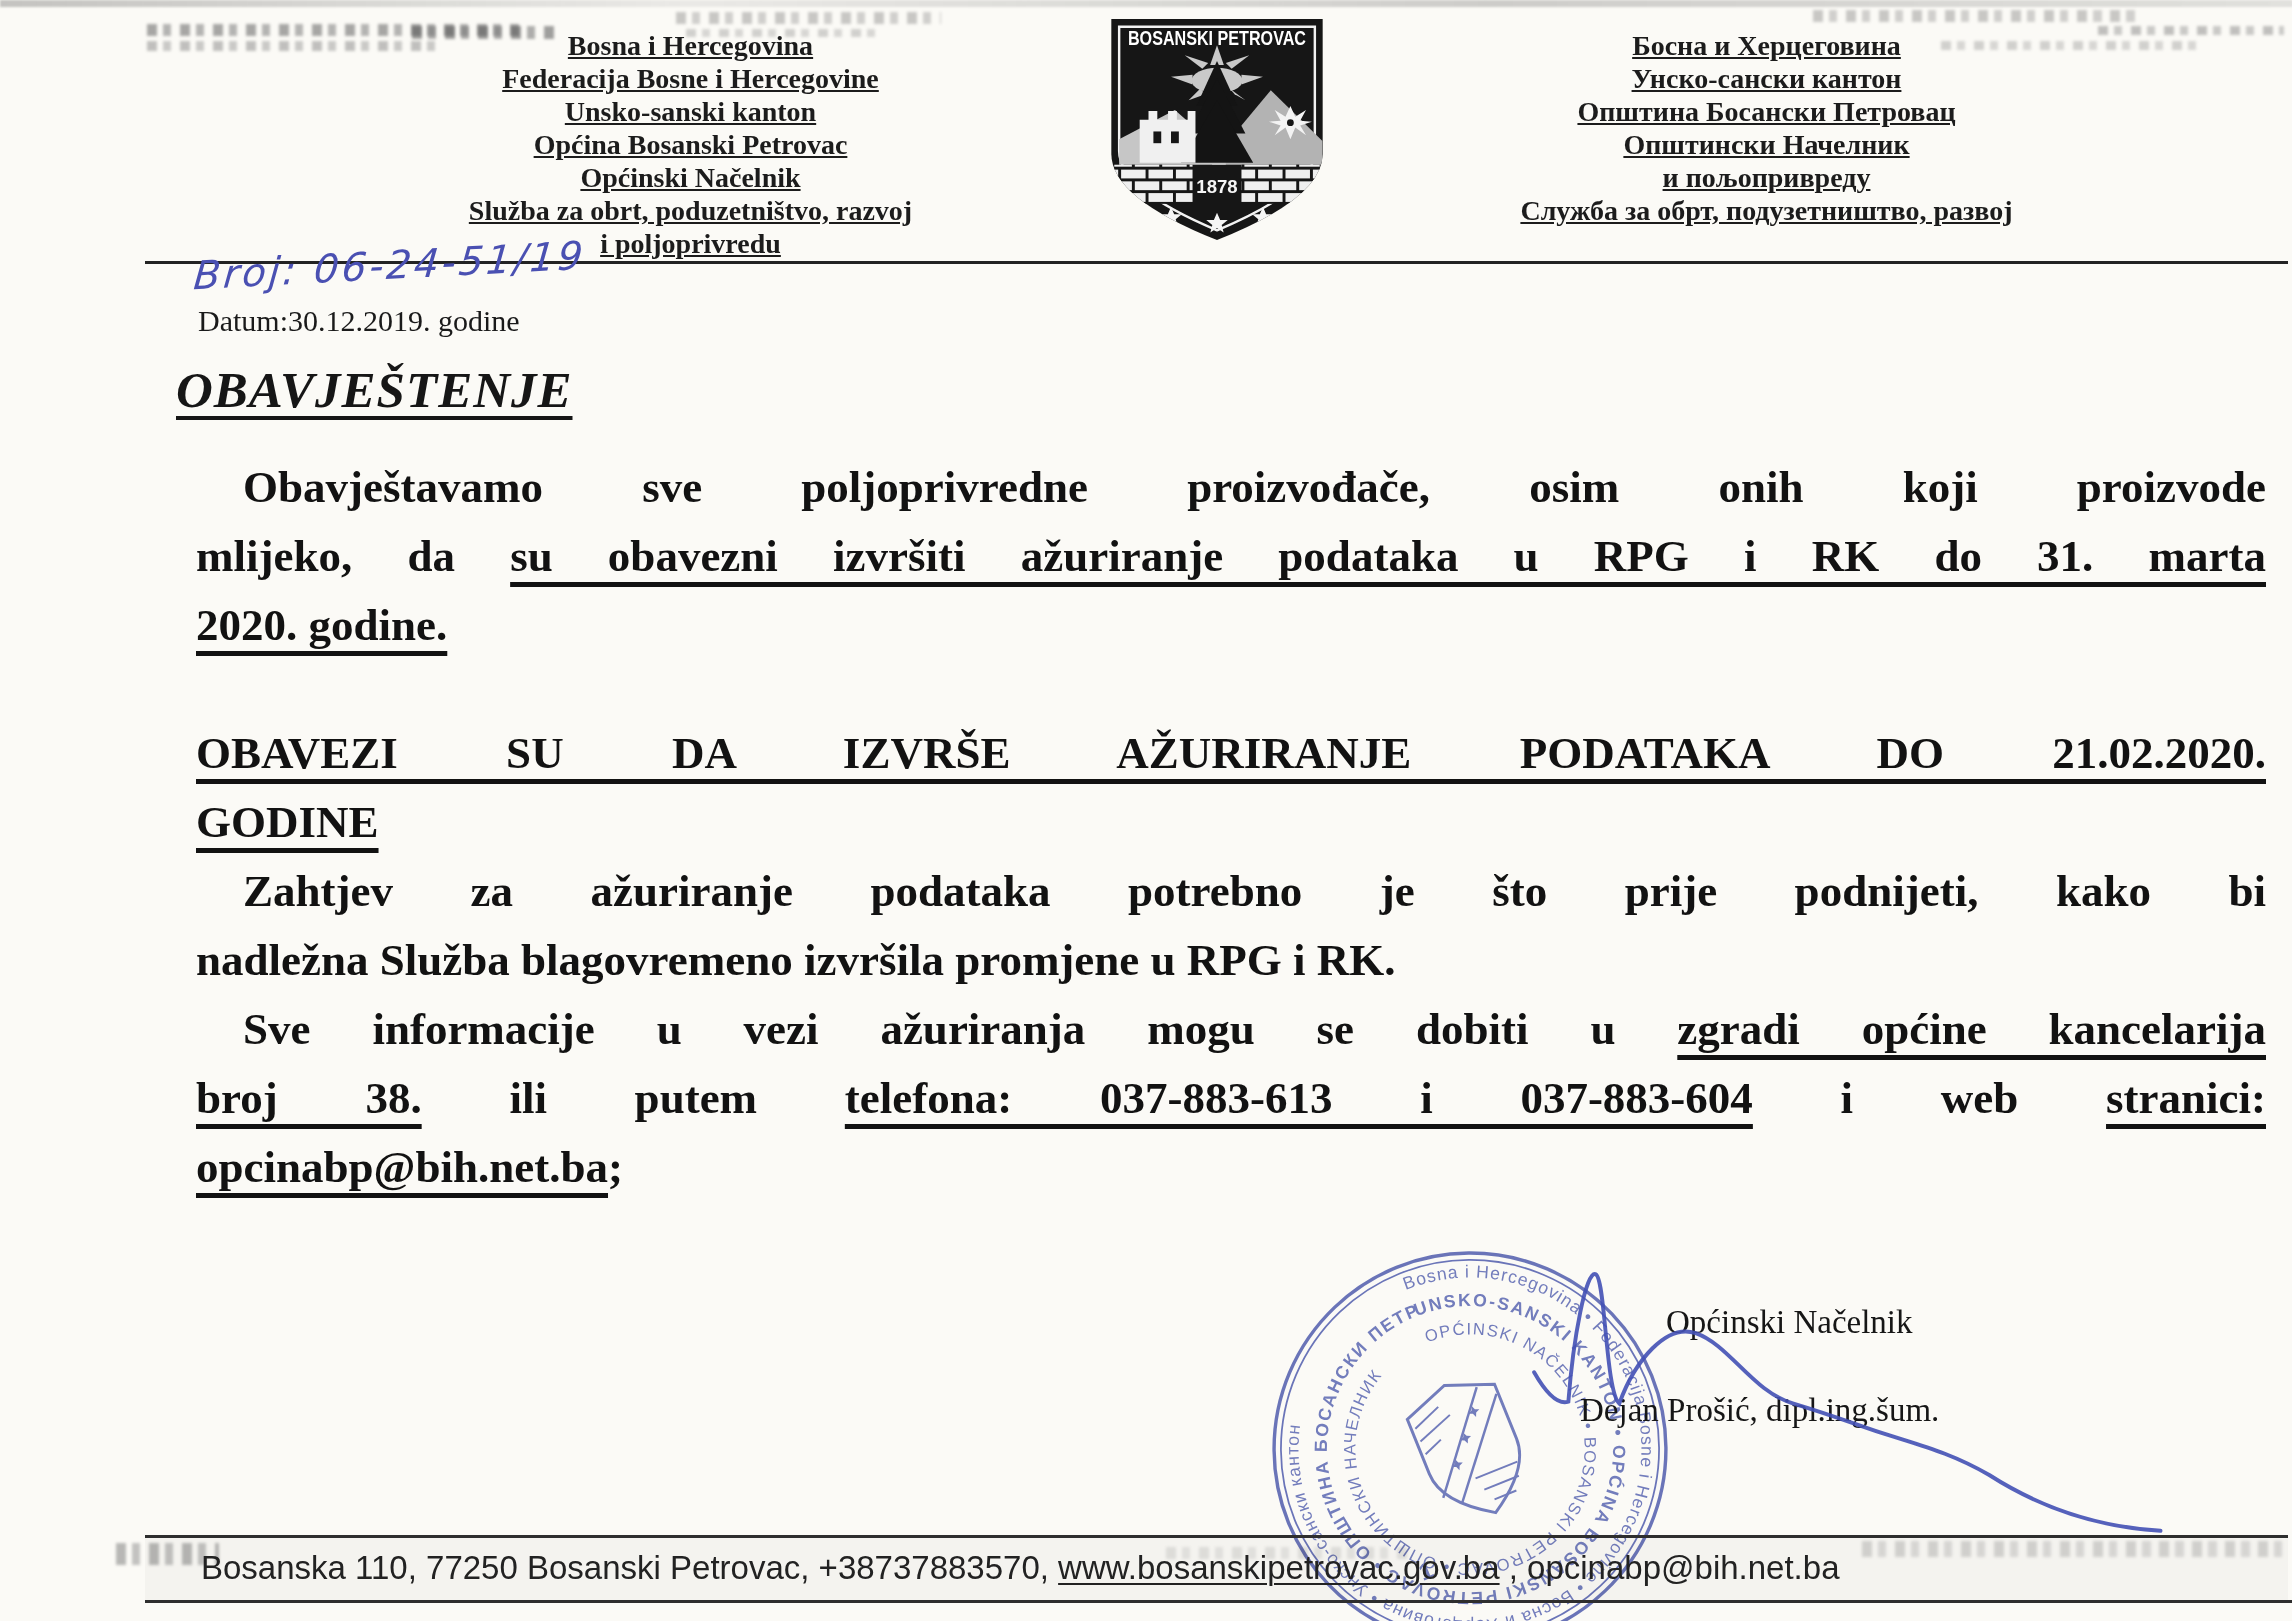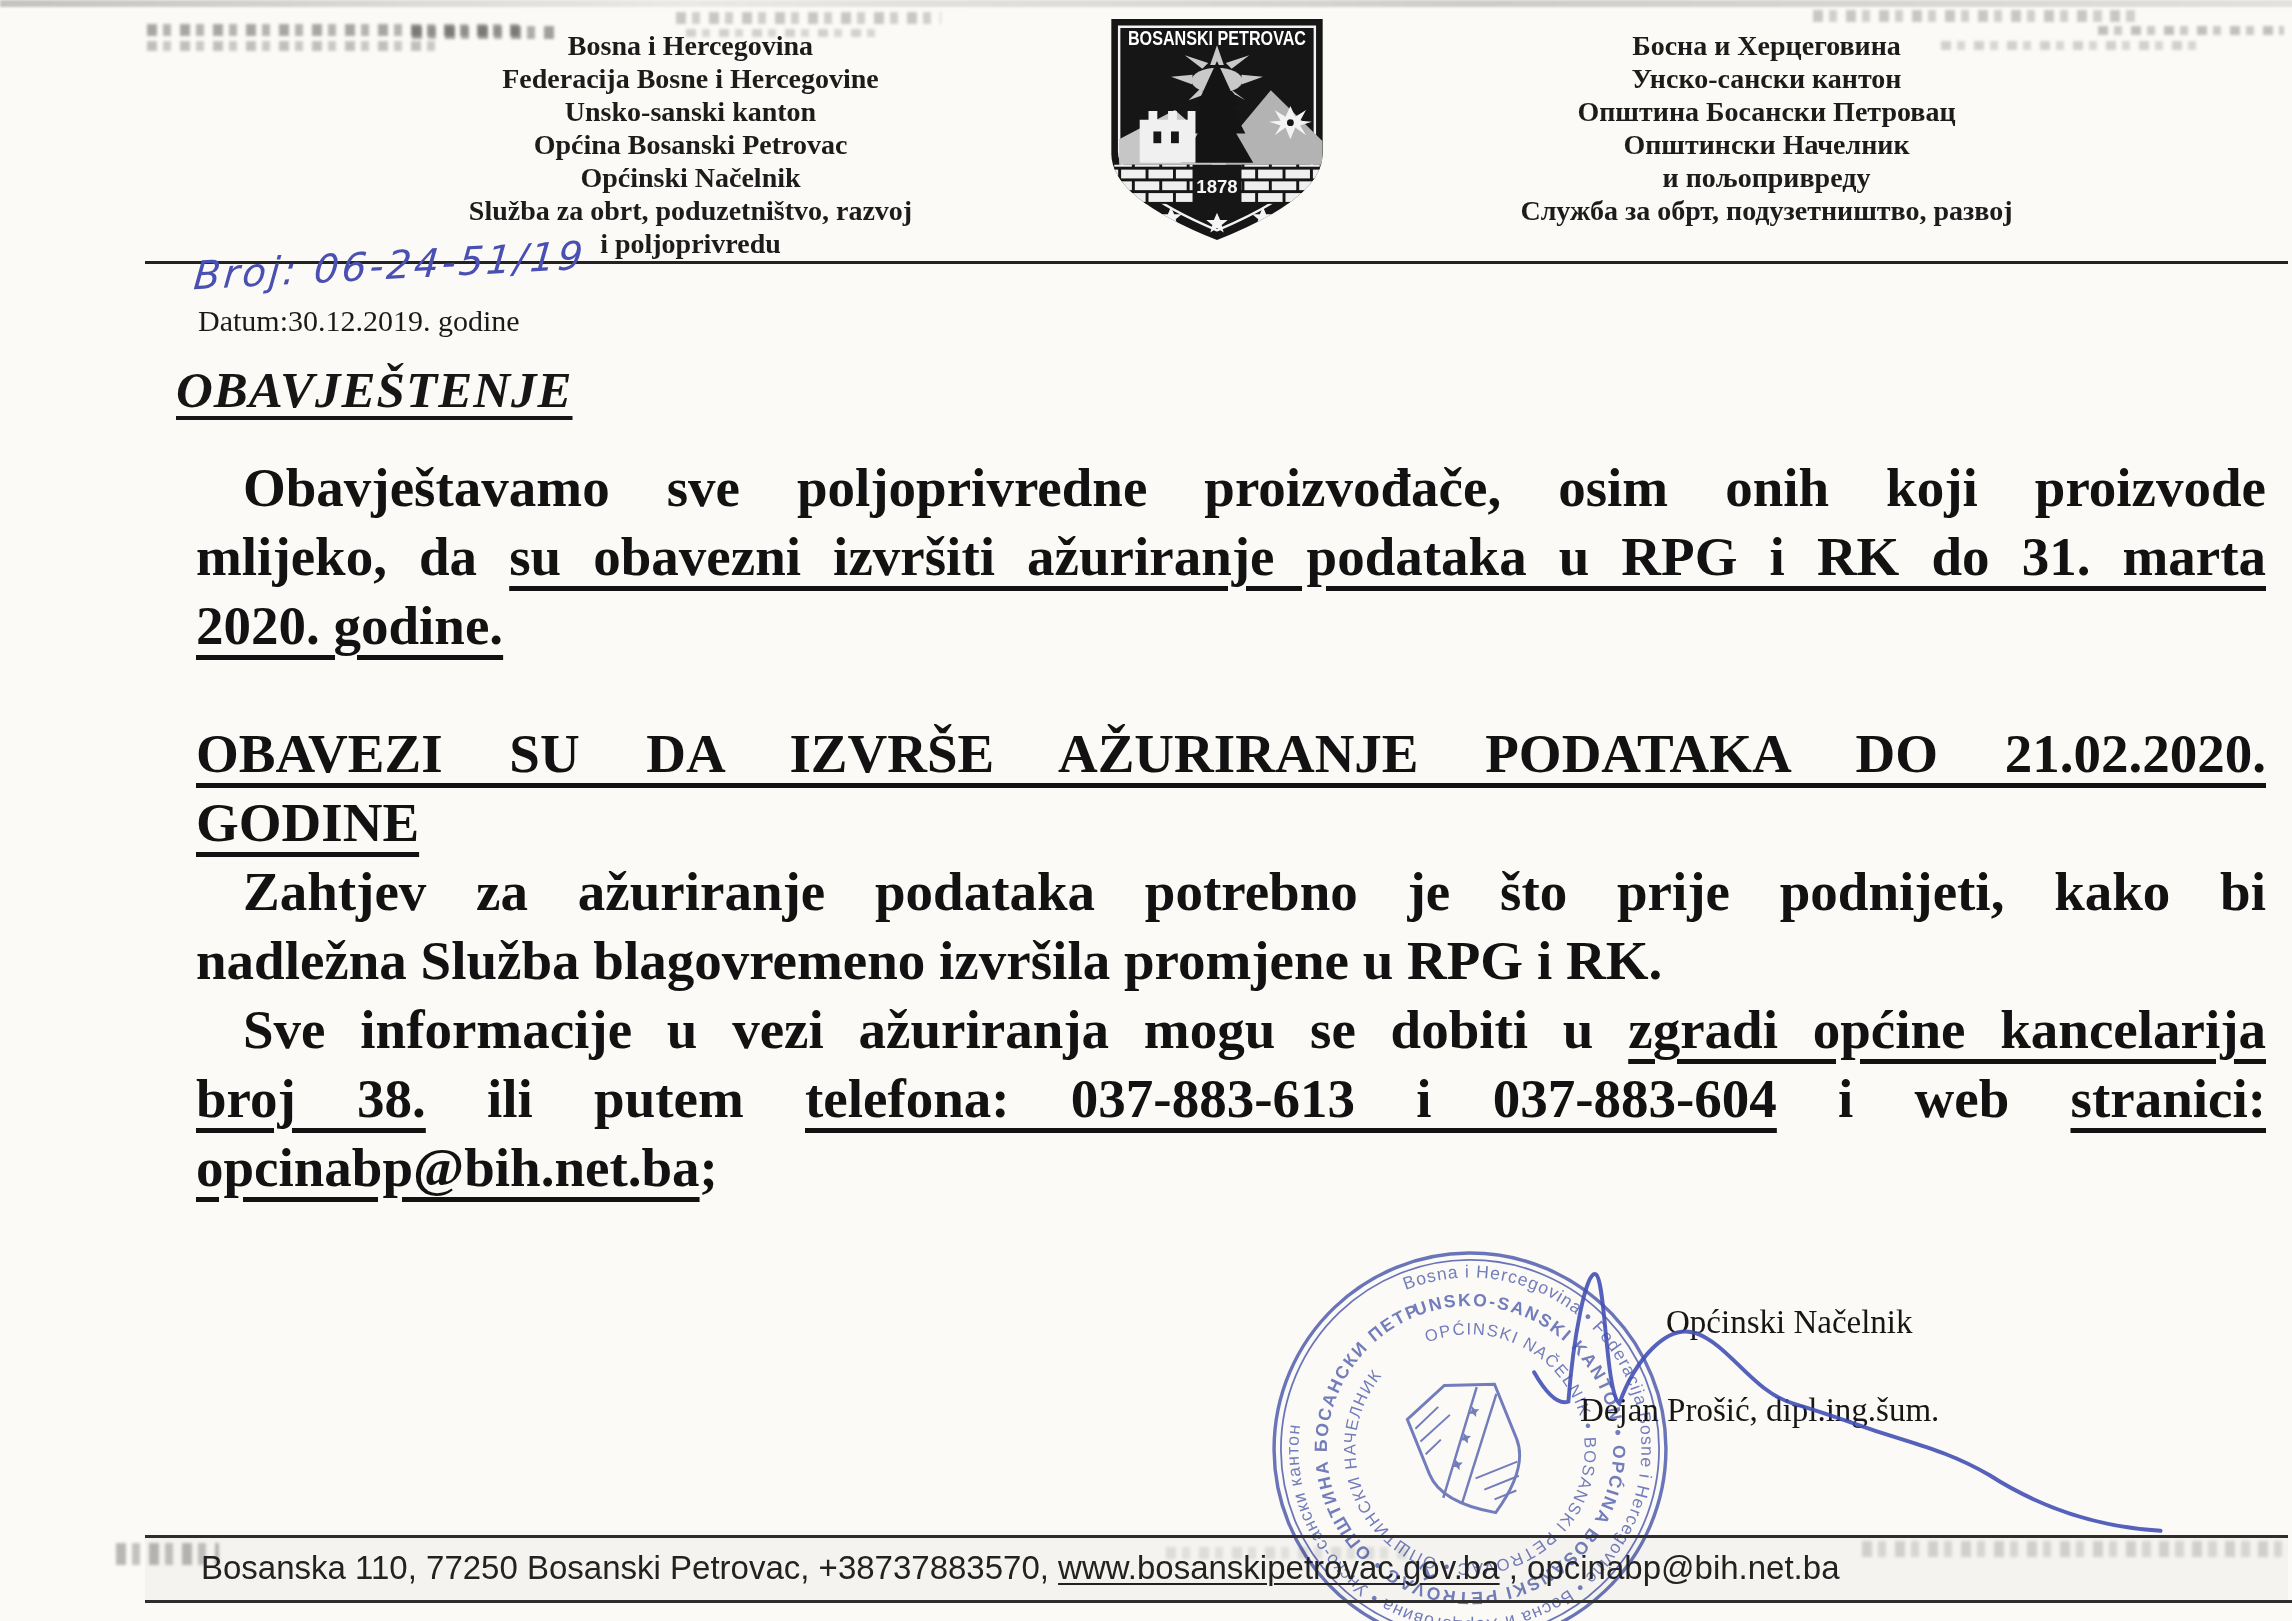--- a/index.html
+++ b/index.html
@@ -7,39 +7,39 @@
     width:2293px;height:1621px;position:relative;overflow:hidden;
     background:#fbfaf6;
     font-family:"Liberation Serif",serif;color:#161616;
   }
 
   
   .hdr-col{position:absolute;top:29px;width:823px;text-align:center;
     font-weight:bold;font-size:28px;line-height:33px;color:#1c1c1c;}
   .hdr-left{left:279px;}
   .hdr-right{left:1355px;}
-  .hdr-line{display:block;}
+  .hdr-line{display:block;text-decoration:underline;}
   #emblem{position:absolute;left:1106px;top:15.7px;width:222px;height:227px;}
   .hdr-rule{position:absolute;left:145px;top:261px;width:2143px;height:2.9px;background:#232323;}
 
   
   .broj{position:absolute;left:196px;top:253px;
     font-family:"DejaVu Sans",sans-serif;font-style:italic;
     font-size:39px;letter-spacing:2.9px;color:#4a50b2;
     transform:rotate(-3deg) skewX(-8deg);transform-origin:left top;}
   .datum{position:absolute;left:198px;top:304px;font-size:30px;color:#1a1a1a;}
 
   
   .title{position:absolute;left:176px;top:327px;width:2070px;
     font-size:51px;font-weight:bold;font-style:italic;letter-spacing:1px;}
   .title .u{text-decoration-thickness:3.9px;text-underline-offset:8.8px;}
 
   
   .body{position:absolute;left:196px;top:453px;width:2070px;
-    font-size:55px;font-weight:bold;line-height:69px;color:#121212;}
+    font-size:45px;font-weight:bold;line-height:69px;color:#121212;}
   .body p{margin:0;padding:0;}
   .p1{margin-bottom:59px !important;}
   .jl{text-align:justify;text-align-last:justify;}
   .ll{text-align:left;}
   .ind{text-indent:47px;}
   .u{text-decoration:underline;text-decoration-thickness:4.9px;text-underline-offset:10.8px;}
 
   
   .sig-role{position:absolute;left:1666px;top:1304px;font-size:33px;}
   .sig-name{position:absolute;left:1580px;top:1392px;font-size:33px;}

